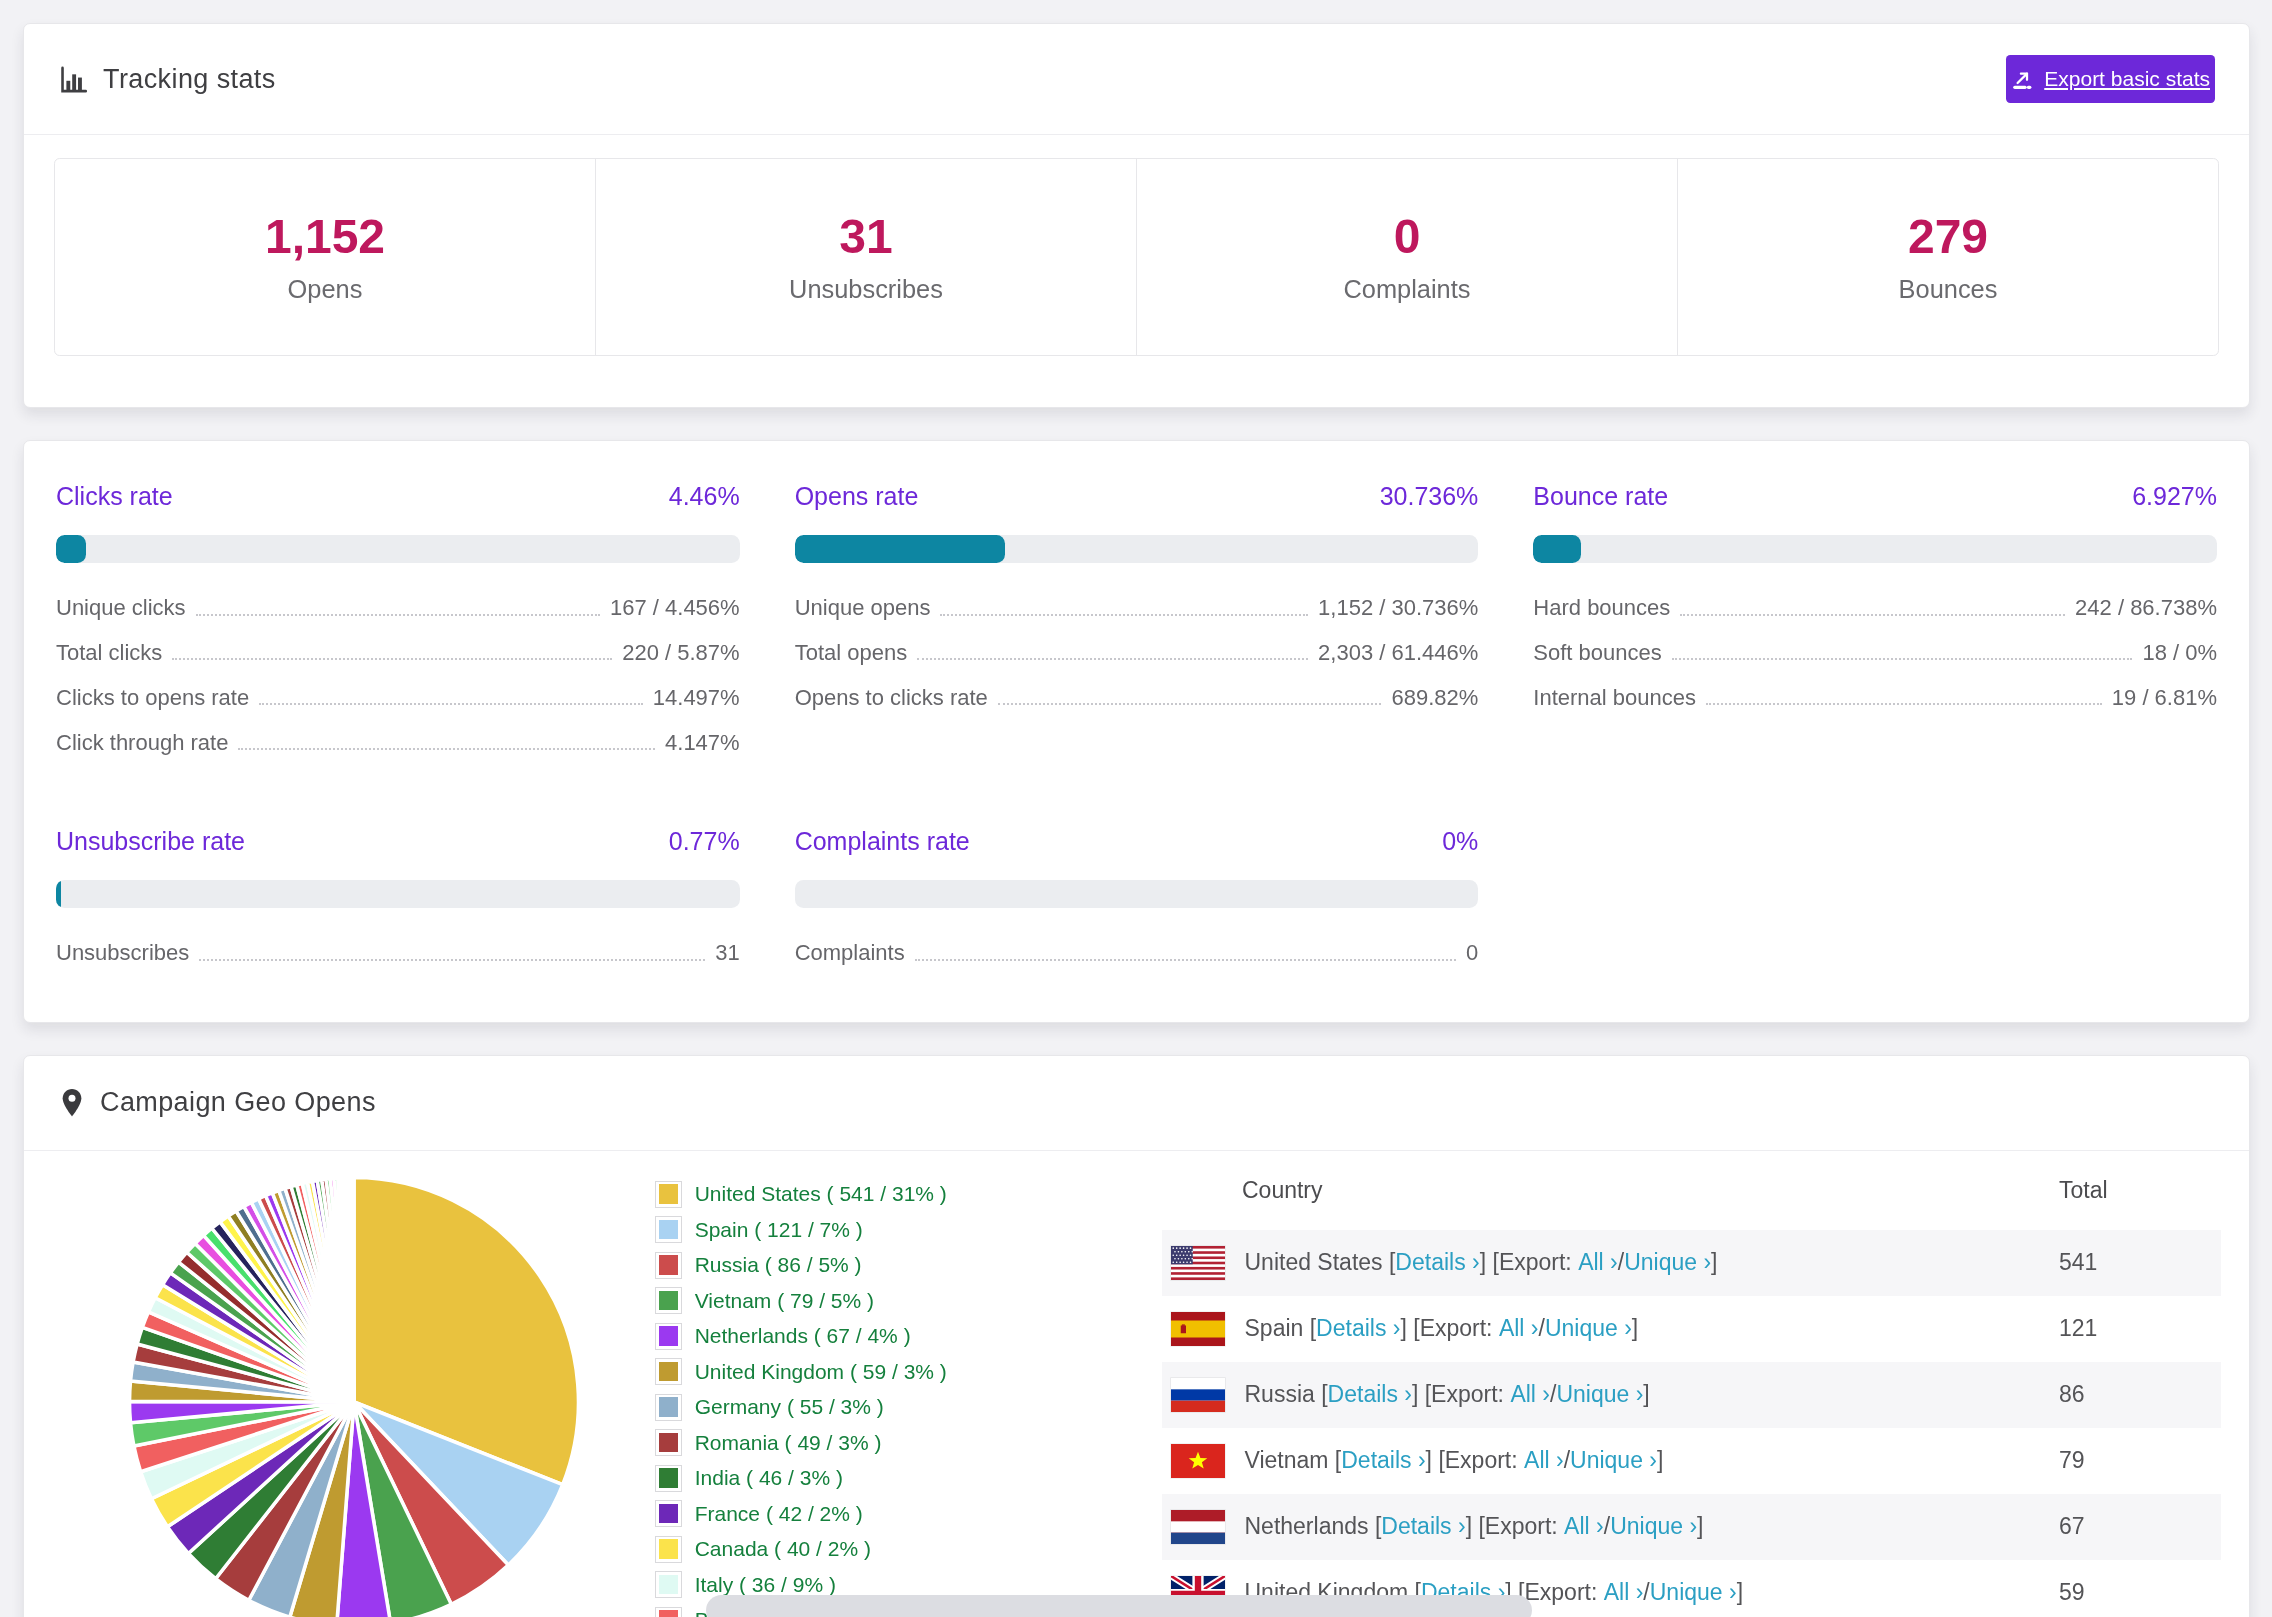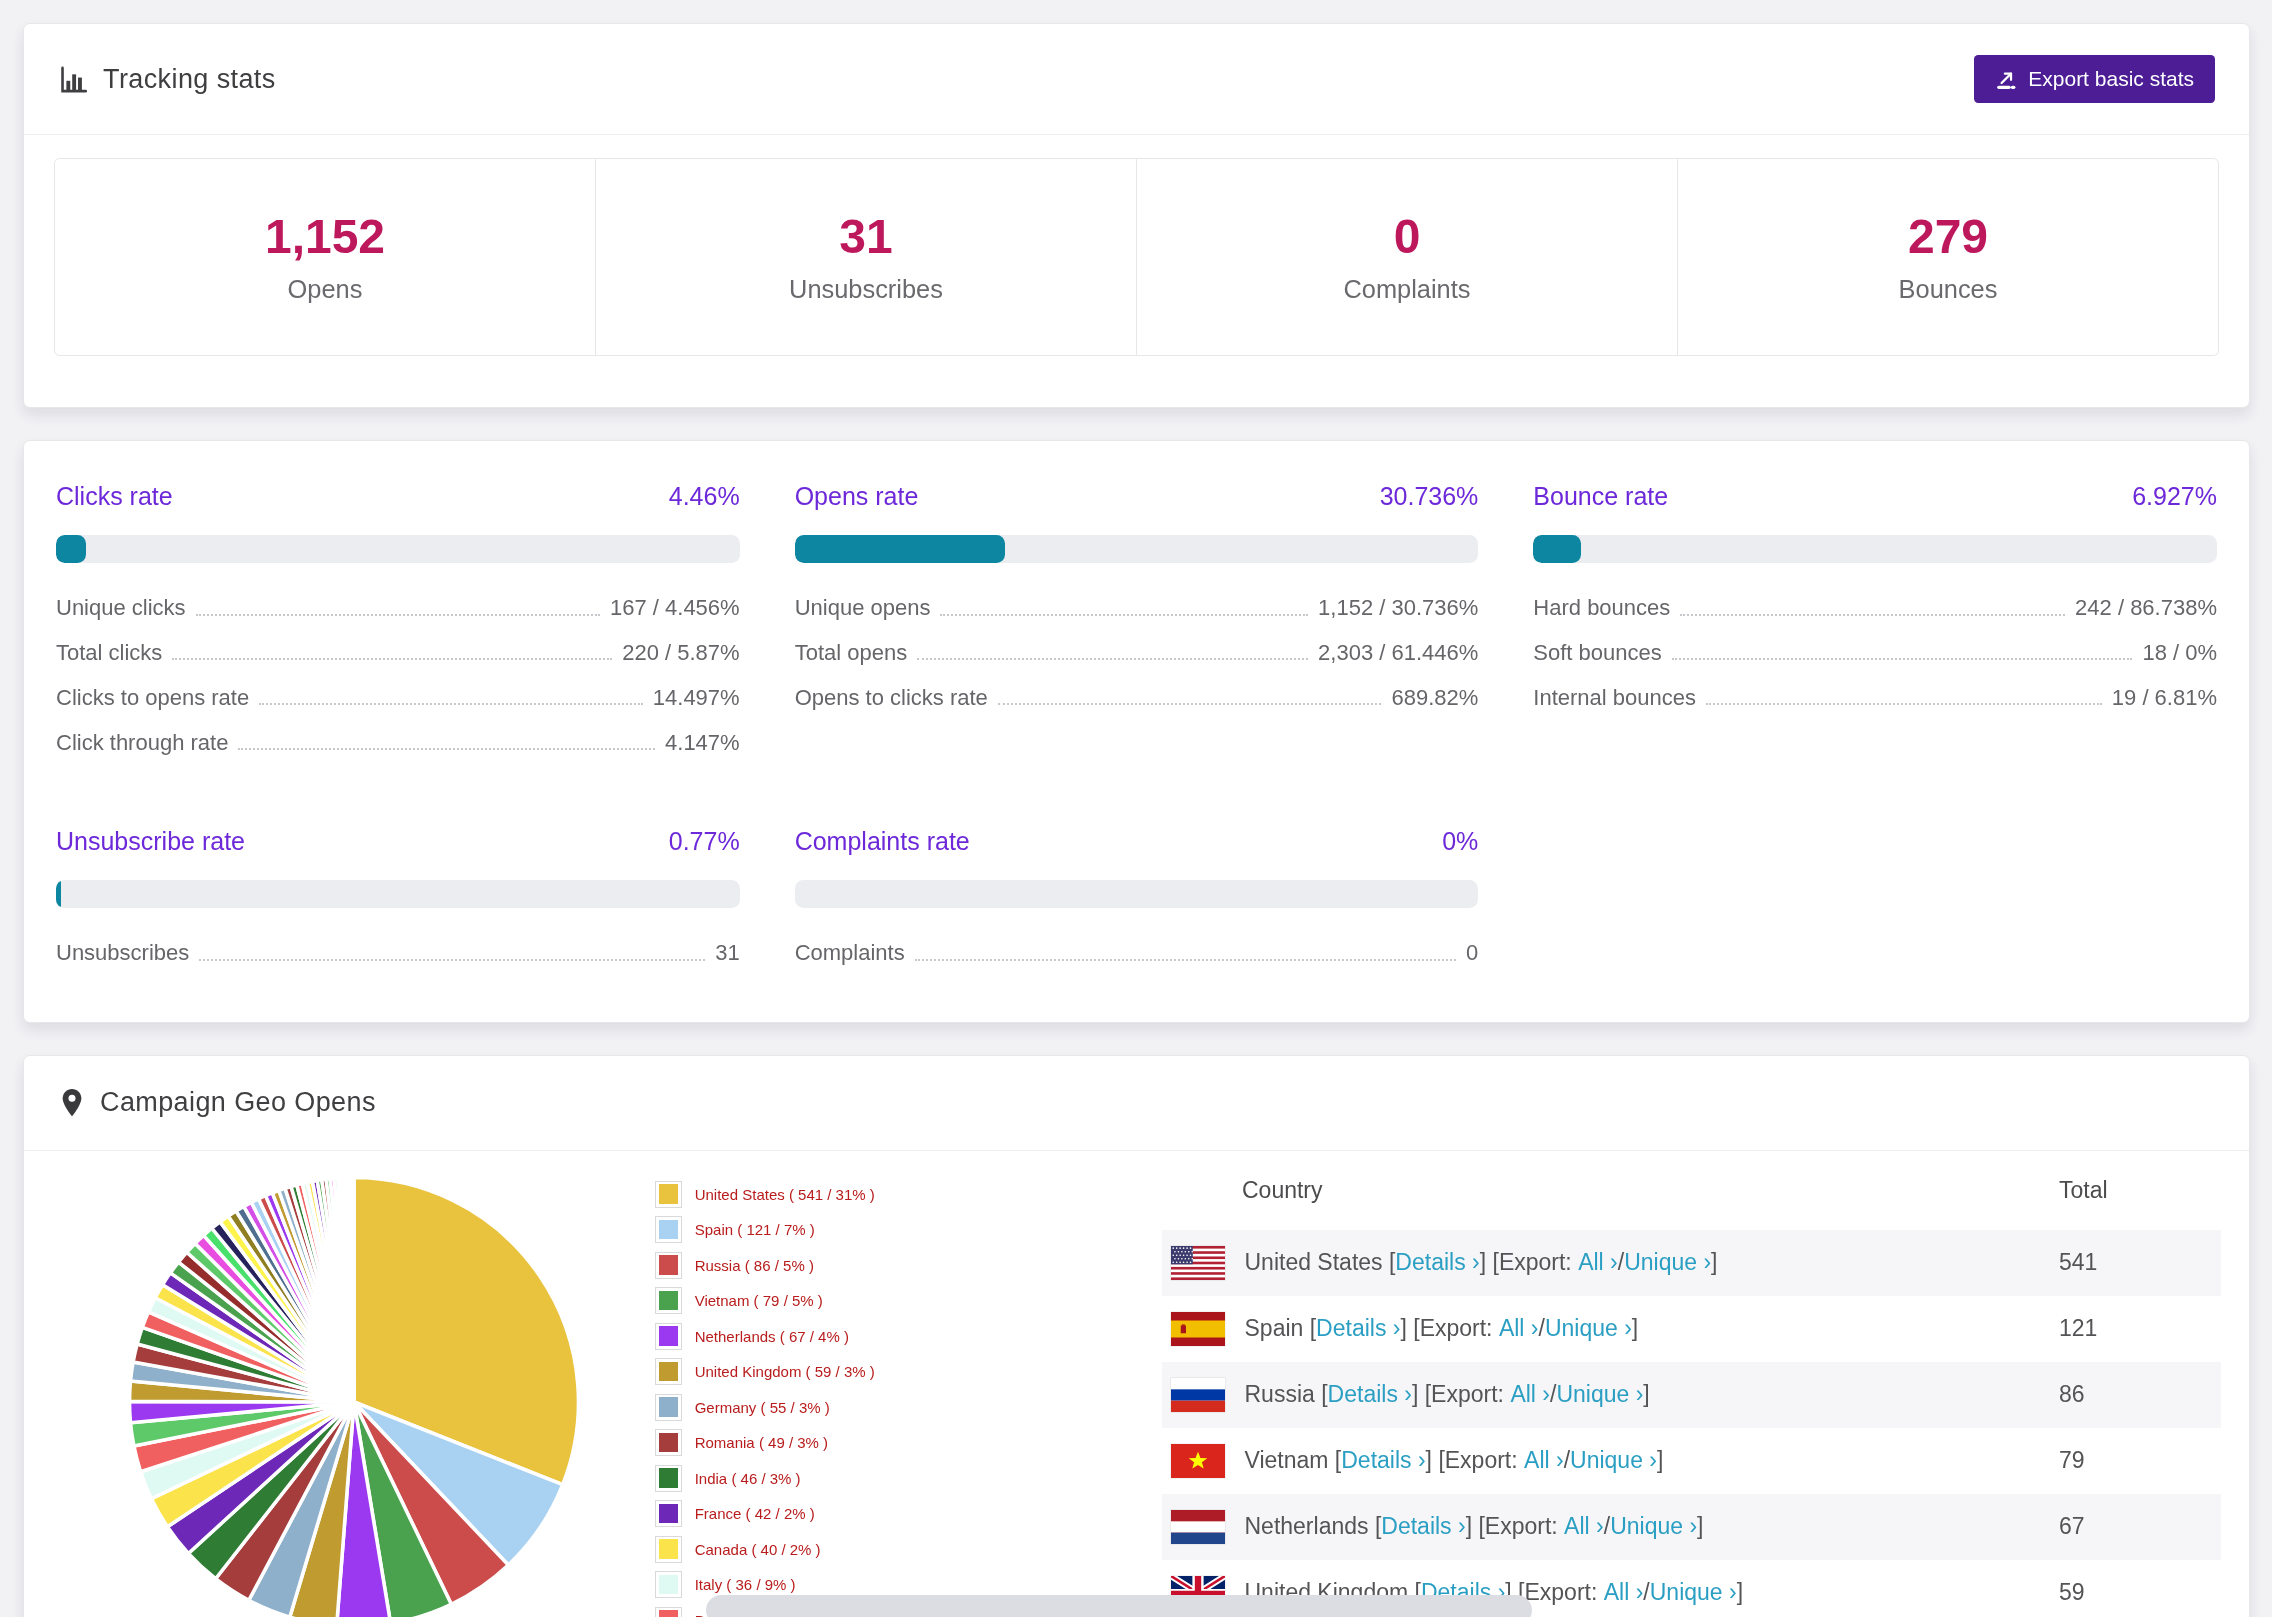--- a/index.html
+++ b/index.html
@@ -9,22 +9,22 @@
 
   .card { background:#fff; border:1.4px solid #e7e7ea; border-radius:7px;
     box-shadow:0 7px 12.7px rgba(40,40,60,.10); }
   .hr { border-top:1.4px solid #ededf0; }
 
   
   .card-header { display:flex; align-items:center; padding:31px 34px; }
   .card-title { font-size:27px; color:#3f3f42; font-weight:400; letter-spacing:0.4px; }
   .h-icon { margin-right:14px; display:inline-flex; }
   .export-btn { margin-left:auto; display:inline-flex; align-items:center; gap:10.6px;
-    background:#4c1d95; color:#fff; font-size:21px; padding:12px 21px; border:none;
-    border-radius:4.2px; cursor:pointer; font-family:inherit; }
+    background:#6d28d9; color:#fff; font-size:21px; padding:12px 5px; border:none;
+    border-radius:4.2px; cursor:pointer; font-family:inherit;text-decoration:underline; }
   .summary-wrap { padding:22.6px 30px 51px; }
   .summary-row { display:flex; border:1.4px solid #e7e7ea; border-radius:5.6px; }
   .s-cell { flex:1; height:196px; display:flex; flex-direction:column;
     align-items:center; justify-content:center; border-left:1.4px solid #e7e7ea; }
   .s-cell:first-child { border-left:none; }
   .s-val { font-size:48px; font-weight:bold; color:#be185d; }
   .s-lab { font-size:25.4px; color:#6a6a6e; margin-top:11.3px; }
 
   
   .rates-card { margin-top:32px; padding:41px 32px 56px; }
@@ -43,21 +43,21 @@
   
   .geo-card { margin-top:32px; padding-bottom:27px; }
   .geo-body { display:flex; align-items:flex-start; height:517px; overflow:hidden;
     padding:0 28px; }
   .pie-wrap { margin:11.3px 0 0 62px; }
   .legend { list-style:none; margin:30px 0 0 61px; width:401px; }
   .legend li { display:flex; align-items:center; margin-bottom:8.5px; cursor:pointer; }
   .sw { width:27px; height:27px; border:1.4px solid #d9d9dc; background:#fff;
     display:inline-flex; padding:2.8px; margin-right:12.7px; flex:none; }
   .sw i { flex:1; }
-  .legend .lt { font-size:15px; color:#b91c1c;text-align:right; }
+  .legend .lt { font-size:21px; color:#15803d;text-align:right; }
 
   .geo-table { margin-left:auto; width:1059px; }
   .gt-head { display:flex; height:79px; align-items:center; font-size:23px; color:#4c4c4f; }
   .gt-head .c1 { flex:1; padding-left:80px; }
   .gt-head .c2 { width:162px; }
   .gt-row { display:flex; align-items:center; height:66px; font-size:23px; color:#545457; }
   .gt-row:nth-child(odd) { background:#f6f6f8; }
   .gt-row .c1 { flex:1; display:flex; align-items:center; padding-left:8.5px; }
   .gt-row .c2 { width:162px; }
   .flag { width:54px; height:34px; margin-right:20px; flex:none; display:inline-flex;

